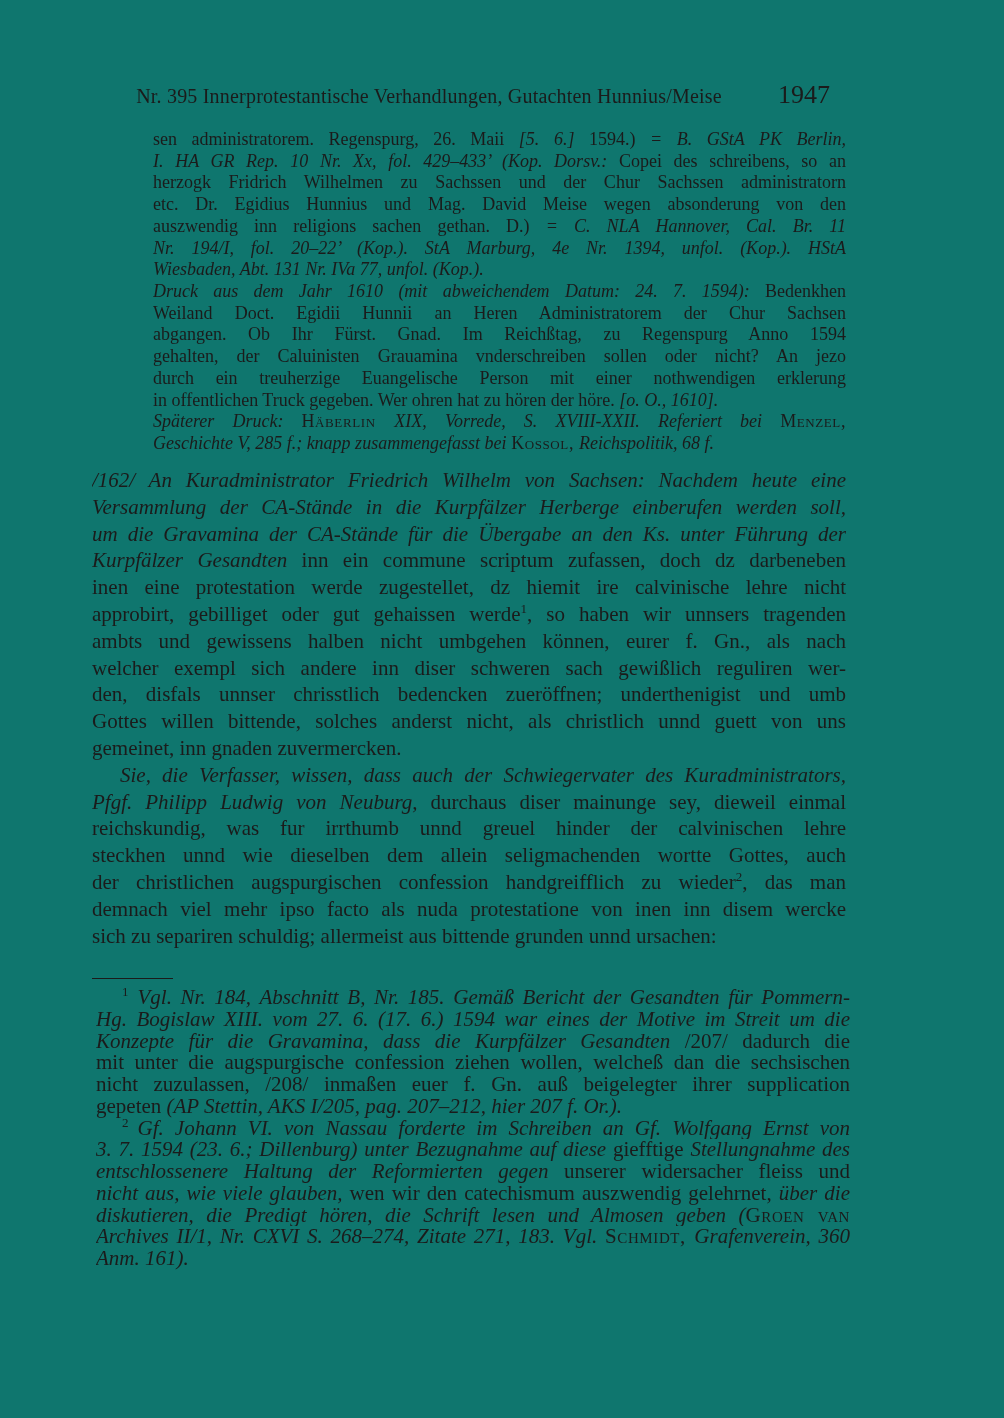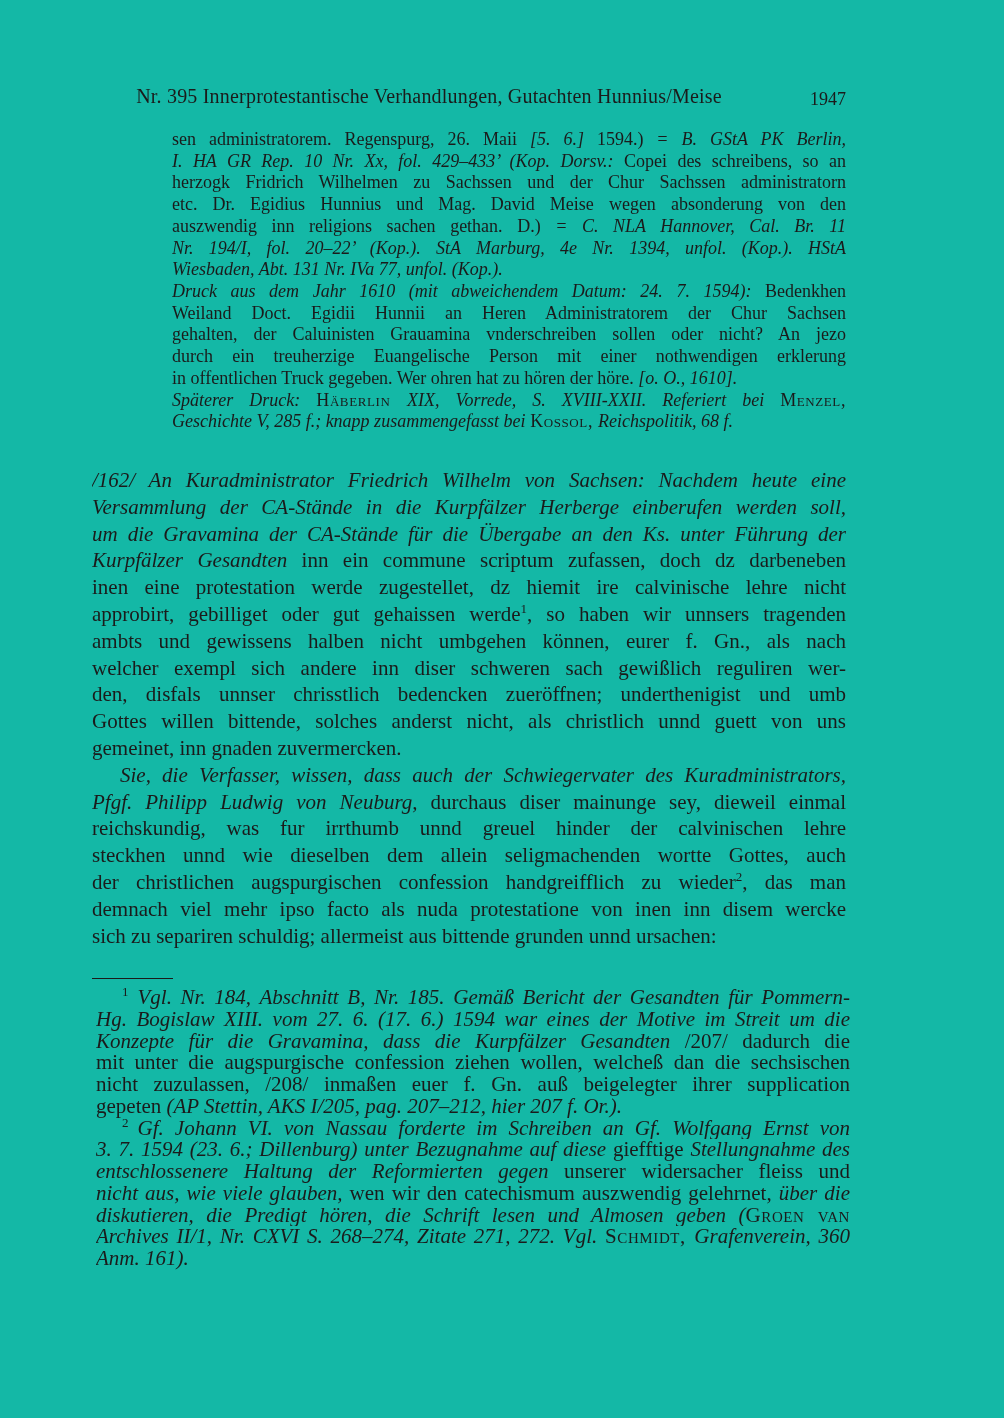--- a/index.html
+++ b/index.html
@@ -5,21 +5,21 @@
   html, body { margin: 0; padding: 0; }
   body {
     background: #e8e8e6;
     font-family: "Liberation Serif", "DejaVu Serif", serif;
   }
   #page {
     position: relative;
     width: 1004px;
     height: 1418px;
     margin: 0 auto;
-    background: #14b8a6;
+    background: #0f766e;
     color: #1b1b1b;
     overflow: hidden;
   }
 
   
   #header {
     position: absolute;
     top: 76px; left: 92px;
     width: 754px; height: 30px;
   }
@@ -27,22 +27,22 @@
     position: absolute;
     left: 0; right: 80px; bottom: 0;
     text-align: center;
     font-size: 20px;
     line-height: 1;
     letter-spacing: 0.2px;
     white-space: nowrap;
   }
   #header .page-number {
     position: absolute;
-    right: 0; bottom: -2px;
-    font-size: 18px;
+    right: 16px; bottom: -2px;
+    font-size: 26px;
     line-height: 1;
   }
 
   
   .tl {
     text-align: justify;
     text-align-last: justify;
     overflow: hidden;
     white-space: normal;
   }
@@ -57,21 +57,21 @@
     line-height: 0;
   }
 
   
   #apparatus {
     position: absolute;
     top: 129px; left: 153px;
     width: 693px;
     font-size: 18px;
   }
-  #apparatus .tl { height: 21.73px; line-height: 21.73px; margin-left: 19px; }
+  #apparatus .tl { height: 21.73px; line-height: 21.73px; }
 
   
   #bodytext {
     position: absolute;
     top: 467px; left: 92px;
     width: 754px;
     font-size: 21px;
   }
   #bodytext .tl { height: 26.8px; line-height: 26.8px; }
   #bodytext .tl.ind { text-indent: 28px; }
@@ -106,20 +106,21 @@
   <div id="apparatus">
       <div class="tl"><span class="r">sen administratorem. Regenspurg, 26. Maii </span><span class="i">[5. 6.] </span><span class="r">1594.) </span><span class="i">= B. GStA PK Berlin,</span></div>
       <div class="tl"><span class="i">I. HA GR Rep. 10 Nr. Xx, fol. 429–433’ (Kop. Dorsv.: </span><span class="r">Copei des schreibens, so an</span></div>
       <div class="tl"><span class="r">herzogk Fridrich Wilhelmen zu Sachssen und der Chur Sachssen administratorn</span></div>
       <div class="tl"><span class="r">etc. Dr. Egidius Hunnius und Mag. David Meise wegen absonderung von den</span></div>
       <div class="tl"><span class="r">auszwendig inn religions sachen gethan. D.) </span><span class="i">= C. NLA Hannover, Cal. Br. 11</span></div>
       <div class="tl"><span class="i">Nr. 194/I, fol. 20–22’ (Kop.). StA Marburg, 4e Nr. 1394, unfol. (Kop.). HStA</span></div>
       <div class="tl last"><span class="i">Wiesbaden, Abt. 131 Nr. IVa 77, unfol. (Kop.).</span></div>
       <div class="tl"><span class="i">Druck aus dem Jahr 1610 (mit abweichendem Datum: 24. 7. 1594): </span><span class="r">Bedenkhen</span></div>
       <div class="tl"><span class="r">Weiland Doct. Egidii Hunnii an Heren Administratorem der Chur Sachsen</span></div>
+      <div class="tl"><span class="r">abgangen. Ob Ihr Fürst. Gnad. Im Reichßtag, zu Regenspurg Anno 1594</span></div>
       <div class="tl"><span class="r">gehalten, der Caluinisten Grauamina vnderschreiben sollen oder nicht? An jezo</span></div>
       <div class="tl"><span class="r">durch ein treuherzige Euangelische Person mit einer nothwendigen erklerung</span></div>
       <div class="tl last"><span class="r">in offentlichen Truck gegeben. Wer ohren hat zu hören der höre. </span><span class="i">[o. O., 1610].</span></div>
       <div class="tl"><span class="i">Späterer Druck: </span><span class="sc">Häberlin </span><span class="i">XIX, Vorrede, S. XVIII-XXII. Referiert bei </span><span class="sc">Menzel,</span></div>
       <div class="tl last"><span class="i">Geschichte V, 285 f.; knapp zusammengefasst bei </span><span class="sc">Kossol, </span><span class="i">Reichspolitik, 68 f.</span></div>
     </div>
 
   <div id="bodytext">
       <div class="tl"><span class="i">/162/ An Kuradministrator Friedrich Wilhelm von Sachsen: Nachdem heute eine</span></div>
       <div class="tl"><span class="i">Versammlung der CA-Stände in die Kurpfälzer Herberge einberufen werden soll,</span></div>
@@ -148,17 +149,17 @@
       <div class="tl"><span class="i">Hg. Bogislaw XIII. vom 27. 6. (17. 6.) 1594 war eines der Motive im Streit um die divergierenden</span></div>
       <div class="tl"><span class="i">Konzepte für die Gravamina, dass die Kurpfälzer Gesandten </span><span class="r">/207/ dadurch die calvinische secten</span></div>
       <div class="tl"><span class="r">mit unter die augspurgische confession ziehen wollen, welcheß dan die sechsischen theologen</span></div>
       <div class="tl"><span class="r">nicht zuzulassen, /208/ inmaßen euer f. Gn. auß beigelegter ihrer supplication zuvornehmen,</span></div>
       <div class="tl last"><span class="r">gepeten </span><span class="i">(AP Stettin, AKS I/205, pag. 207–212, hier 207 f. Or.).</span></div>
       <div class="tl ind"><span class="sup">2</span><span class="i">Gf. Johann VI. von Nassau forderte im Schreiben an Gf. Wolfgang Ernst von Isenburg vom</span></div>
       <div class="tl"><span class="i">3. 7. 1594 (23. 6.; Dillenburg) unter Bezugnahme auf diese </span><span class="r">giefftige </span><span class="i">Stellungnahme des Hunnius eine</span></div>
       <div class="tl"><span class="i">entschlossenere Haltung der Reformierten gegen </span><span class="r">unserer widersacher fleiss und embsigkeitt: </span><span class="i">Es reiche</span></div>
       <div class="tl"><span class="i">nicht aus, wie viele glauben, </span><span class="r">wen wir den catechismum auszwendig gelehrnet, </span><span class="i">über die Religion</span></div>
       <div class="tl"><span class="i">diskutieren, die Predigt hören, die Schrift lesen und Almosen geben (</span><span class="sc">Groen van Prinsterer,</span></div>
-      <div class="tl"><span class="i">Archives II/1, Nr. CXVI S. 268–274, Zitate 271, 272. Vgl. </span><span class="sc">Schmidt, </span><span class="i">Grafenverein, 360 mit</span></div>
+      <div class="tl"><span class="i">Archives II/1, Nr. CXVI S. 268–274, Zitate 271, 183. Vgl. </span><span class="sc">Schmidt, </span><span class="i">Grafenverein, 360 mit</span></div>
       <div class="tl last"><span class="i">Anm. 161).</span></div>
     </div>
 
 </div>
 
 </body></html>

